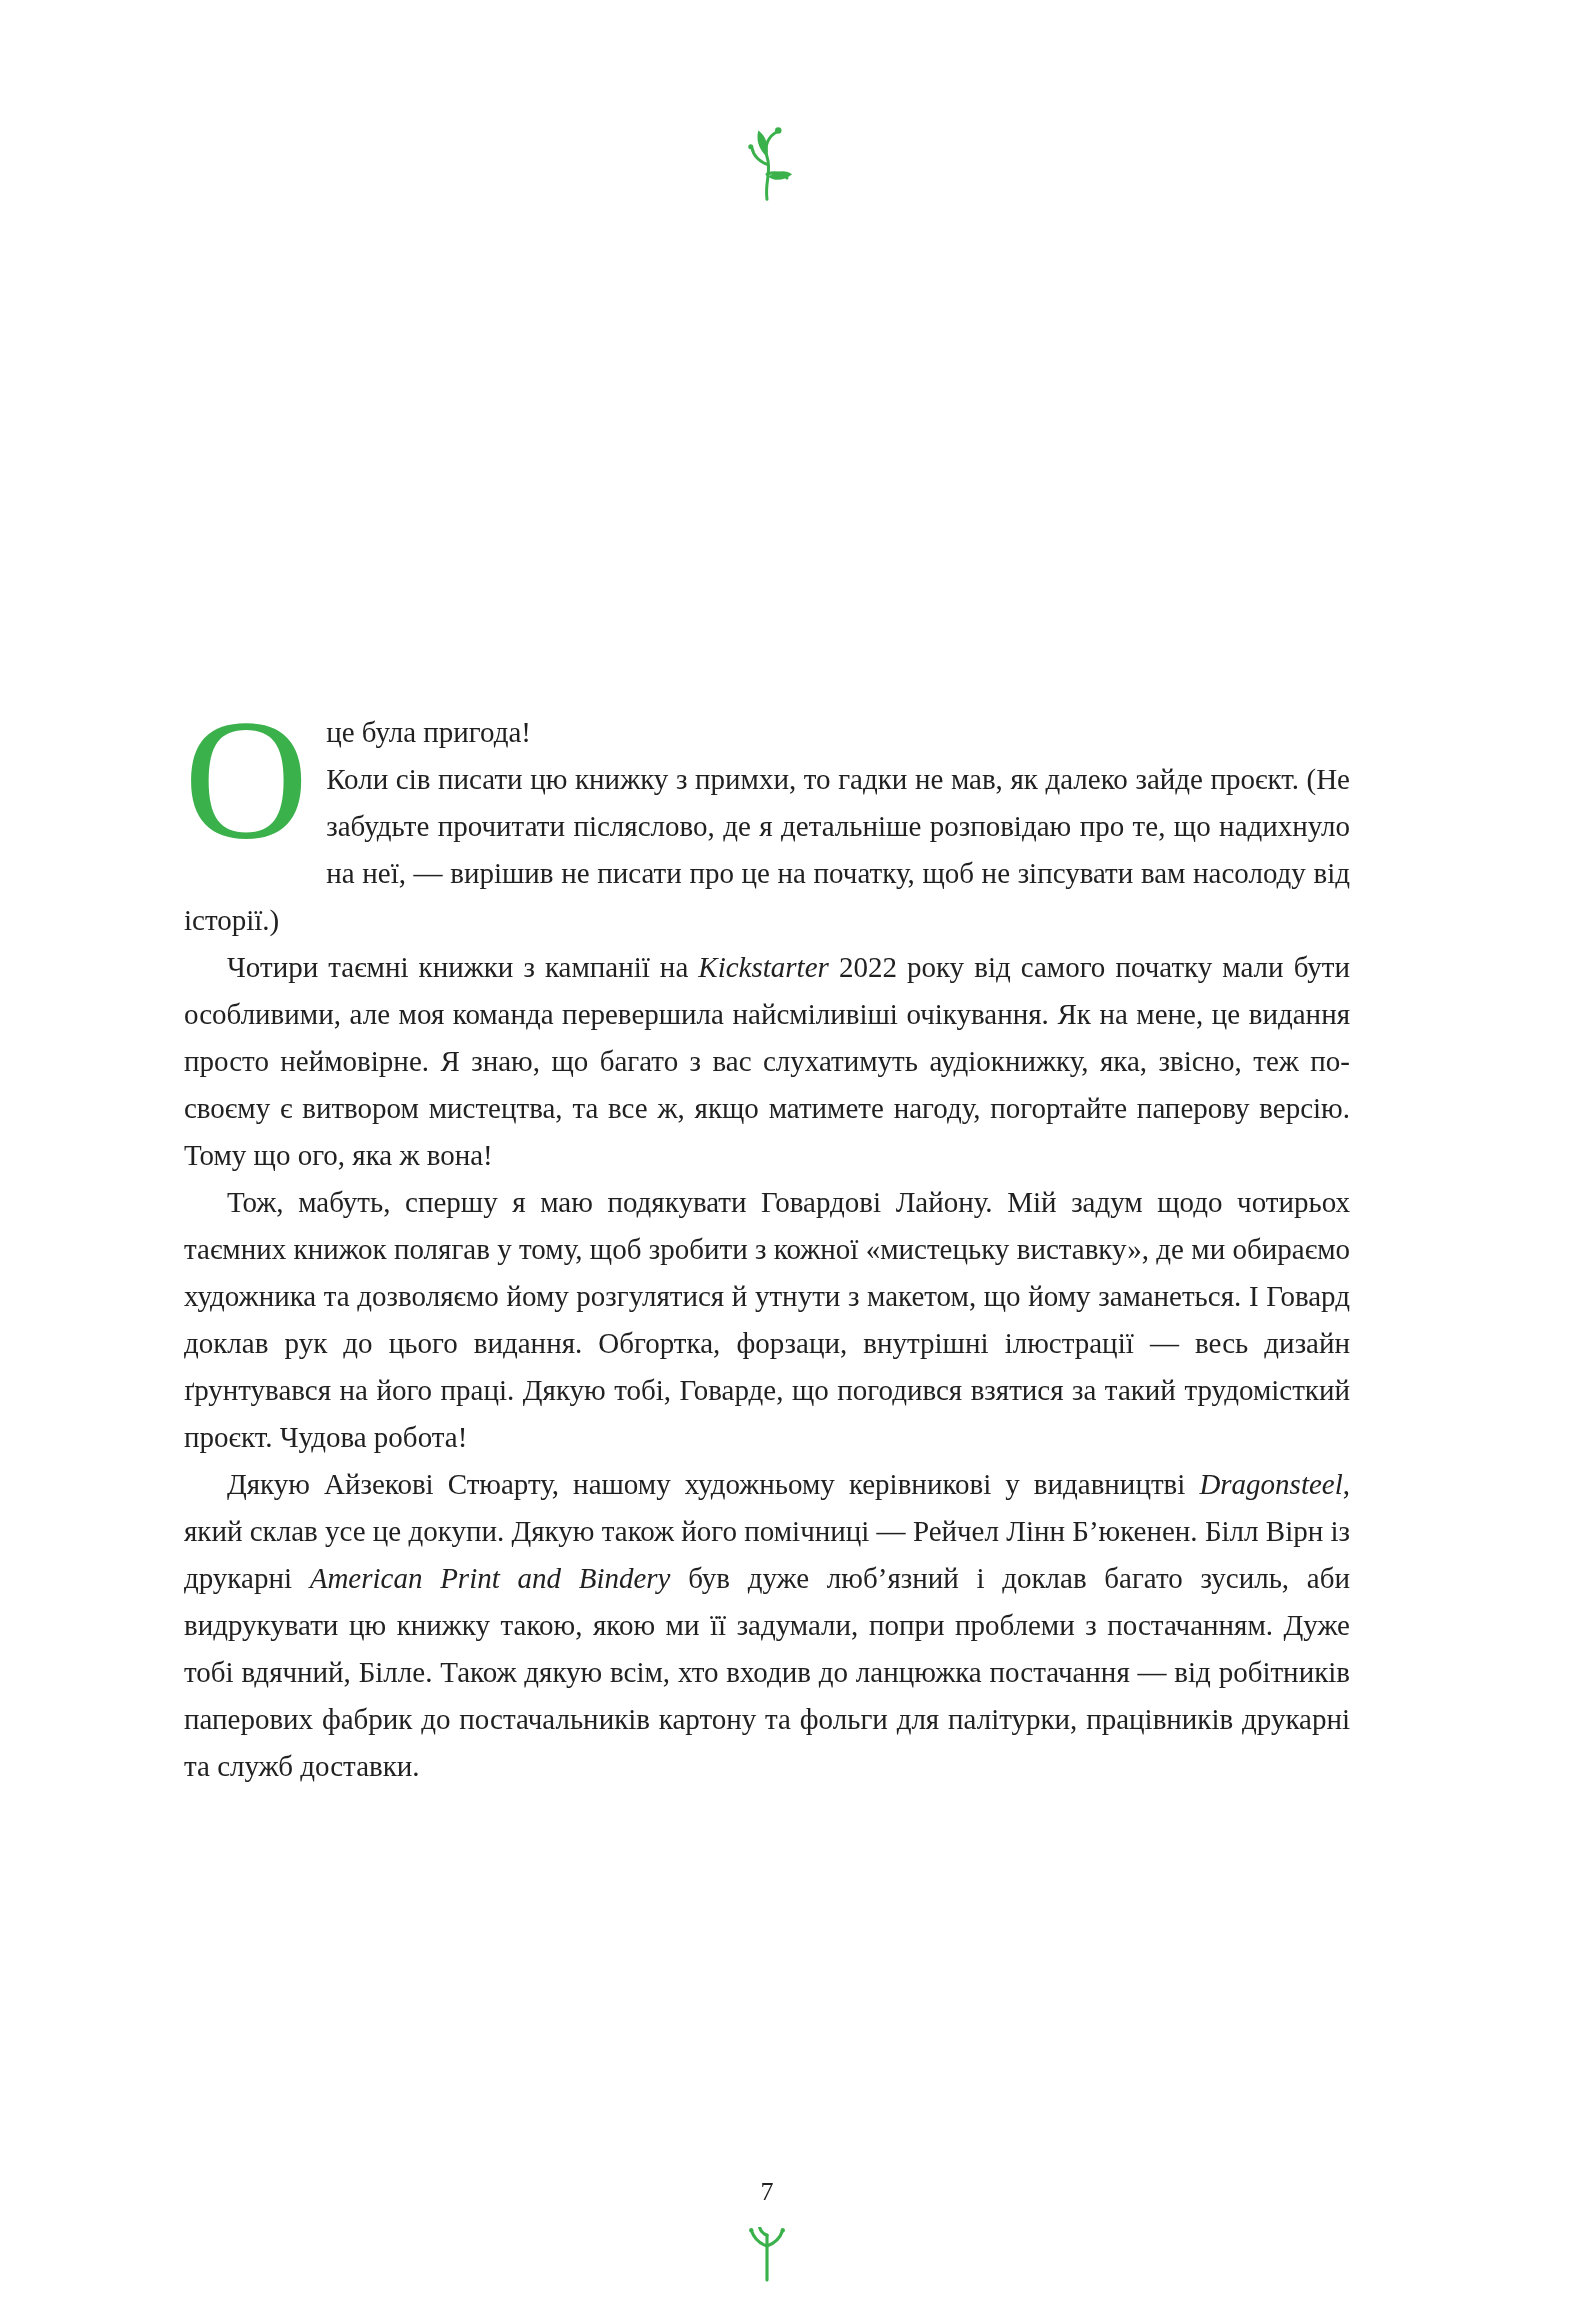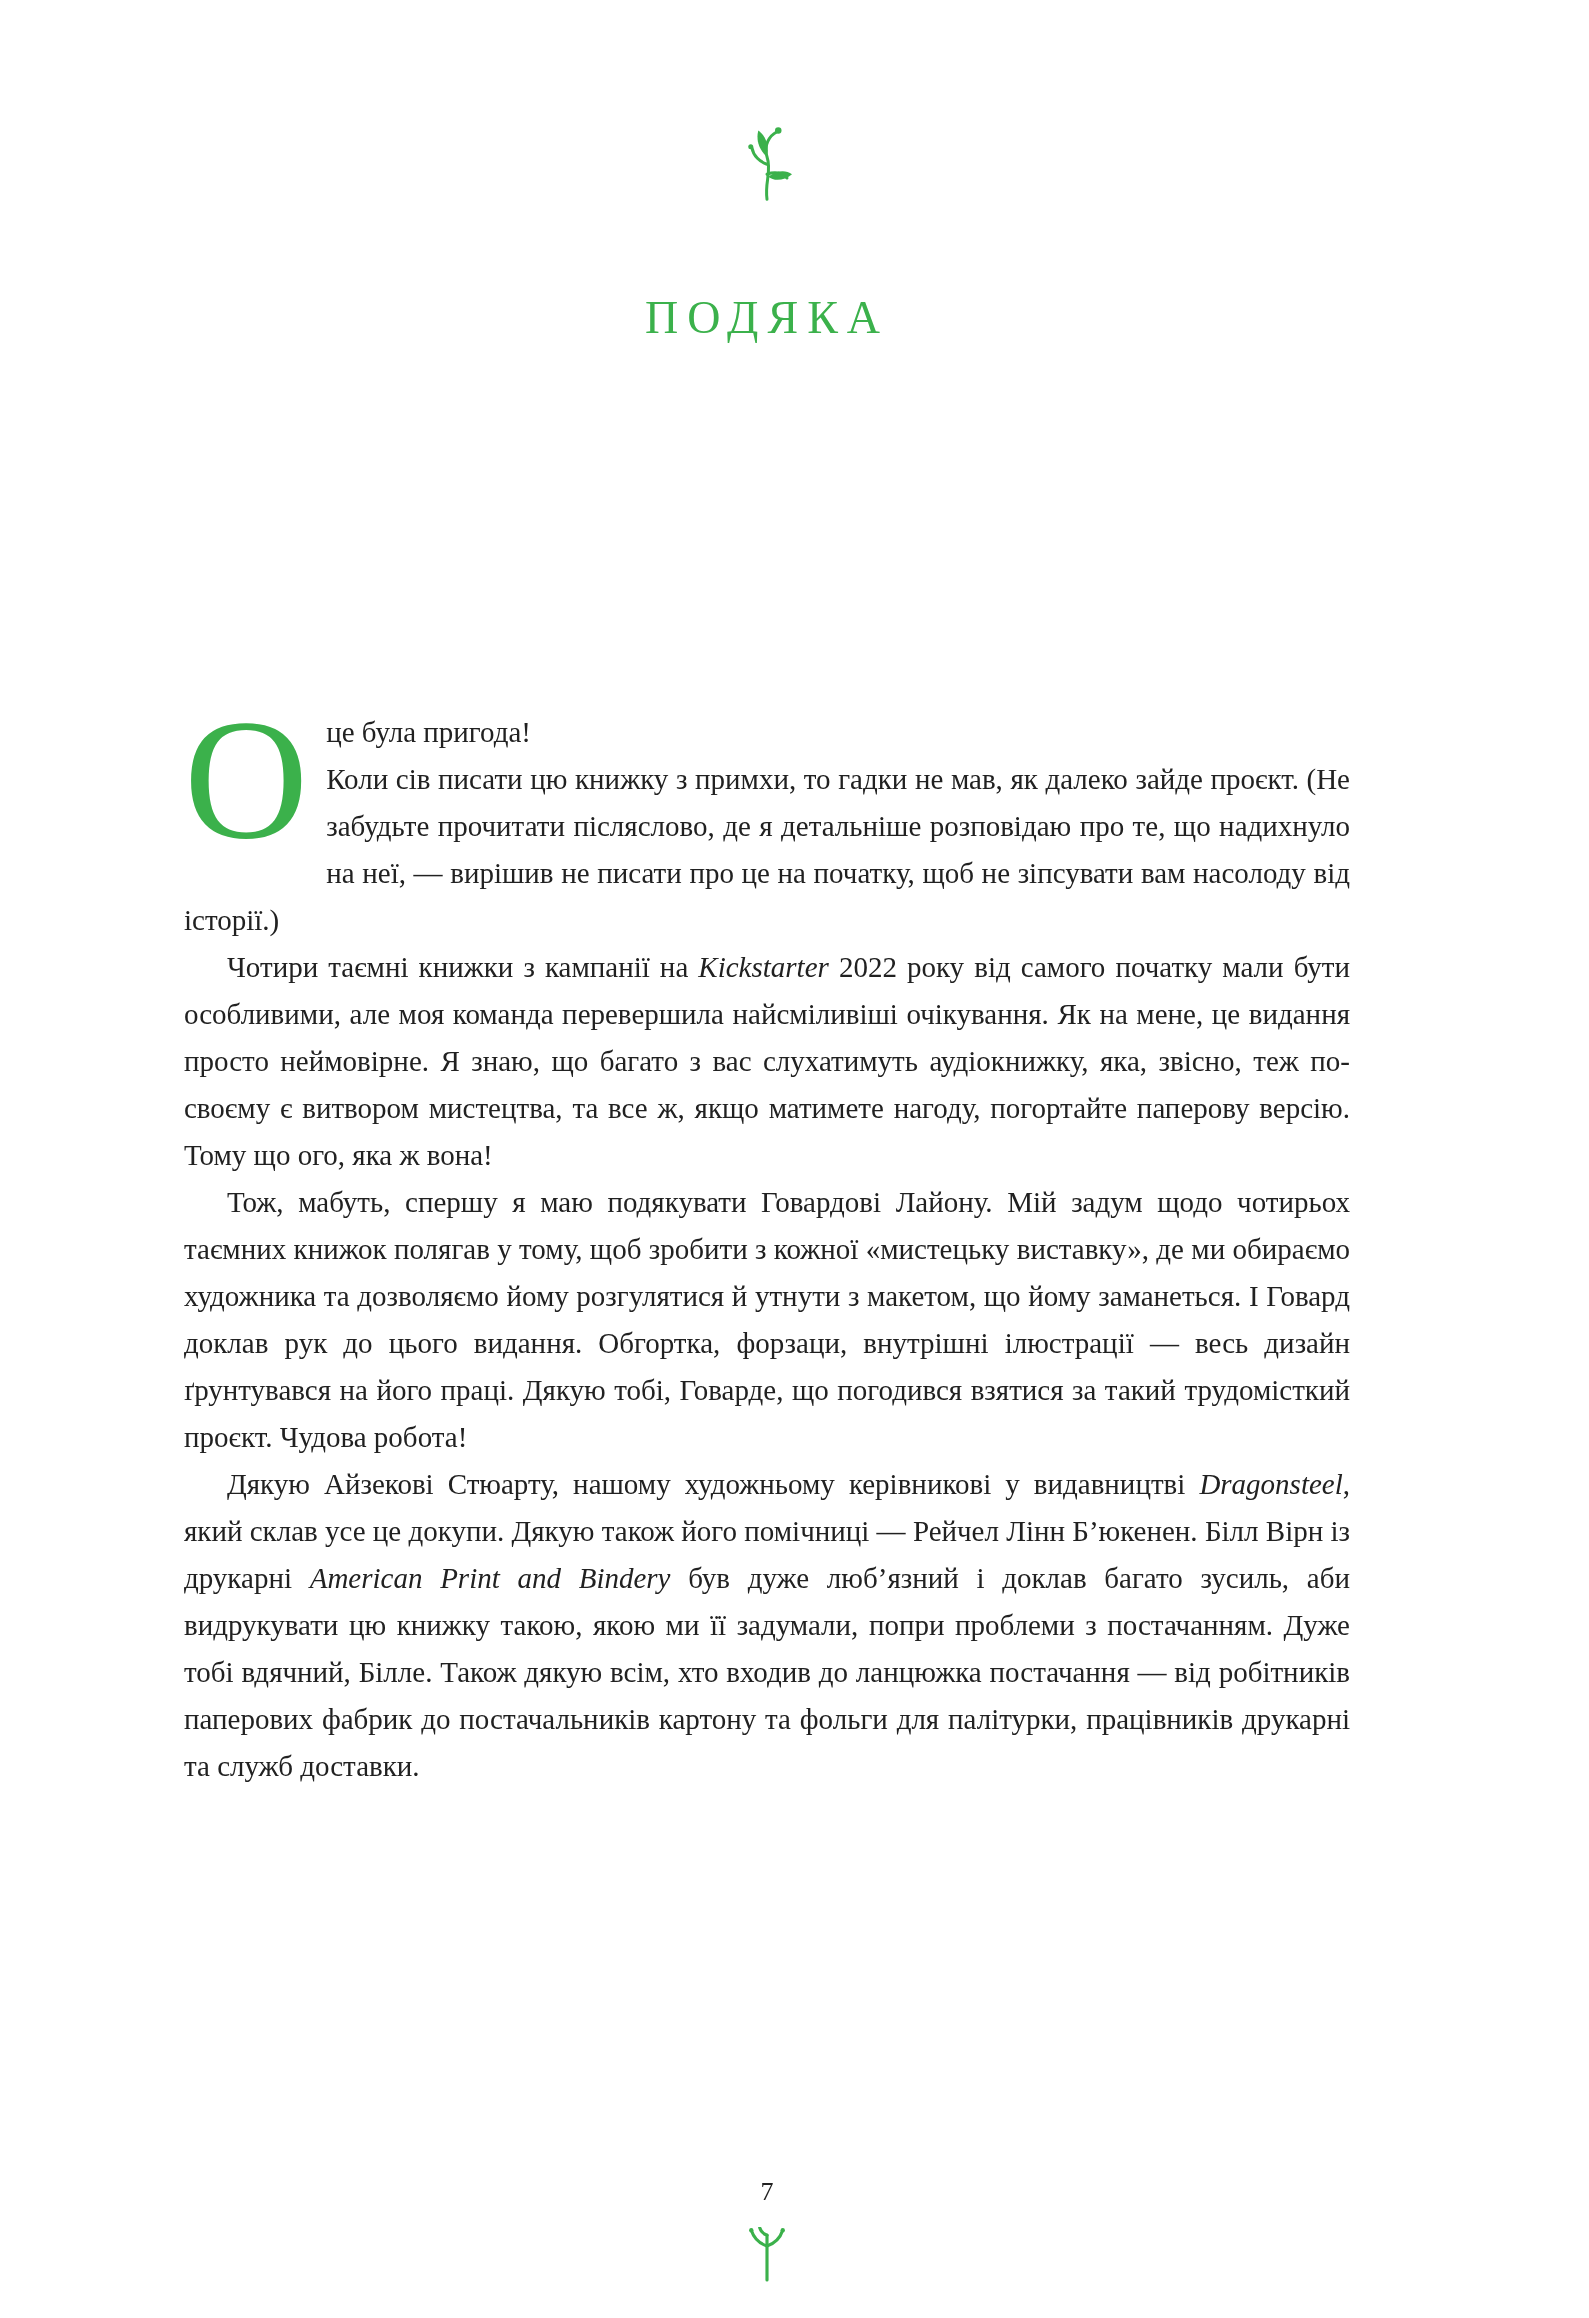--- a/index.html
+++ b/index.html
@@ -95,21 +95,20 @@
       </g>
       <g fill="var(--accent)" stroke="none">
         <path d="M24 26 C 18 21, 15 13, 17 5 C 23 9, 26 18, 24 26 Z"></path>
         <path d="M25 42 C 31 37, 39 36, 44 40 C 38 45, 30 46, 25 42 Z"></path>
         <circle cx="33" cy="5" r="2.6"></circle>
         <circle cx="11" cy="18" r="2.0"></circle>
       </g>
     </svg>
   </div>
 
-  <h1 class="title">ПОДЯКА</h1>
 
   <div class="body-text">
       <p class=""><span class="dropcap">О</span>це була пригода!<br>Коли сів писати цю книжку з примхи, то гадки не мав, як далеко зайде проєкт. (Не забудьте прочитати післяслово, де я детальніше розповідаю про те, що надихнуло на неї, — вирішив не писати про це на початку, щоб не зіпсувати вам насолоду від історії.)</p>
       <p class="indent">Чотири таємні книжки з кампанії на <em>Kickstarter</em> 2022 року від самого початку мали бути особливими, але моя команда перевершила найсміливіші очікування. Як на мене, це видання просто неймовірне. Я знаю, що багато з вас слухатимуть аудіокнижку, яка, звісно, теж по-своєму є витвором мистецтва, та все ж, якщо матимете нагоду, погортайте паперову версію. Тому що ого, яка ж вона!</p>
       <p class="indent">Тож, мабуть, спершу я маю подякувати Говардові Лайону. Мій задум щодо чотирьох таємних книжок полягав у тому, щоб зробити з кожної «мистецьку виставку», де ми обираємо художника та дозволяємо йому розгулятися й утнути з макетом, що йому заманеться. І Говард доклав рук до цього видання. Обгортка, форзаци, внутрішні ілюстрації — весь дизайн ґрунтувався на його праці. Дякую тобі, Говарде, що погодився взятися за такий трудомісткий проєкт. Чудова робота!</p>
       <p class="indent">Дякую Айзекові Стюарту, нашому художньому керівникові у видавництві <em>Dragonsteel</em>, який склав усе це докупи. Дякую також його помічниці — Рейчел Лінн Б’юкенен. Білл Вірн із друкарні <em>American Print and Bindery</em> був дуже люб’язний і доклав багато зусиль, аби видрукувати цю книжку такою, якою ми її задумали, попри проблеми з постачанням. Дуже тобі вдячний, Білле. Також дякую всім, хто входив до ланцюжка постачання — від робітників паперових фабрик до постачальників картону та фольги для палітурки, працівників друкарні та служб доставки.</p>
     </div>
 
   <div class="page-number">7</div>
 

